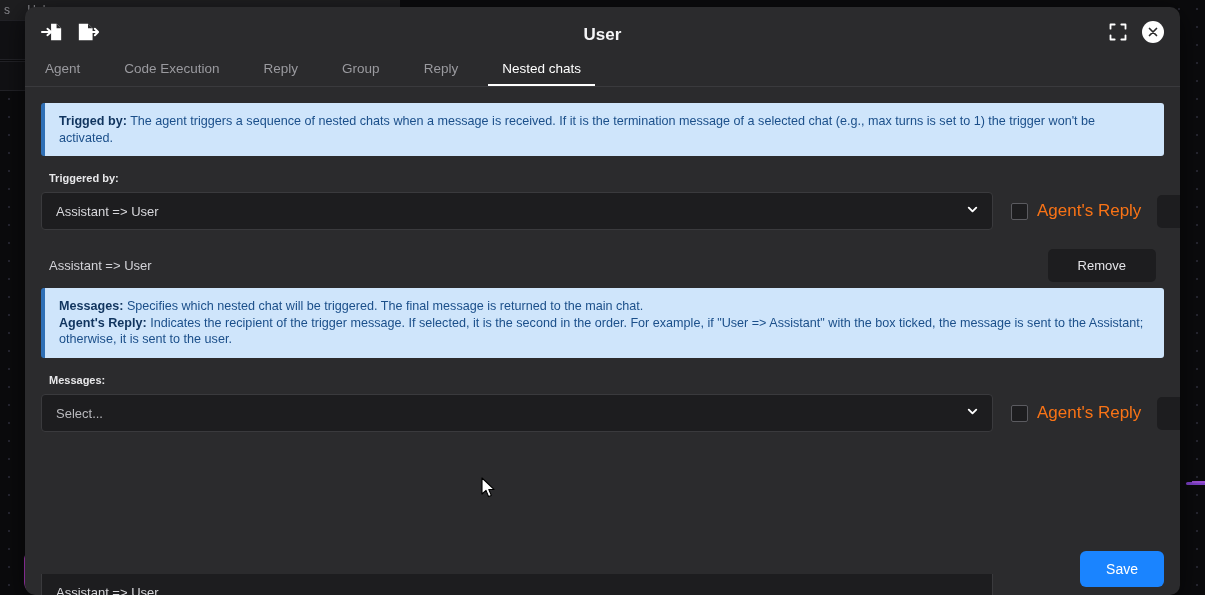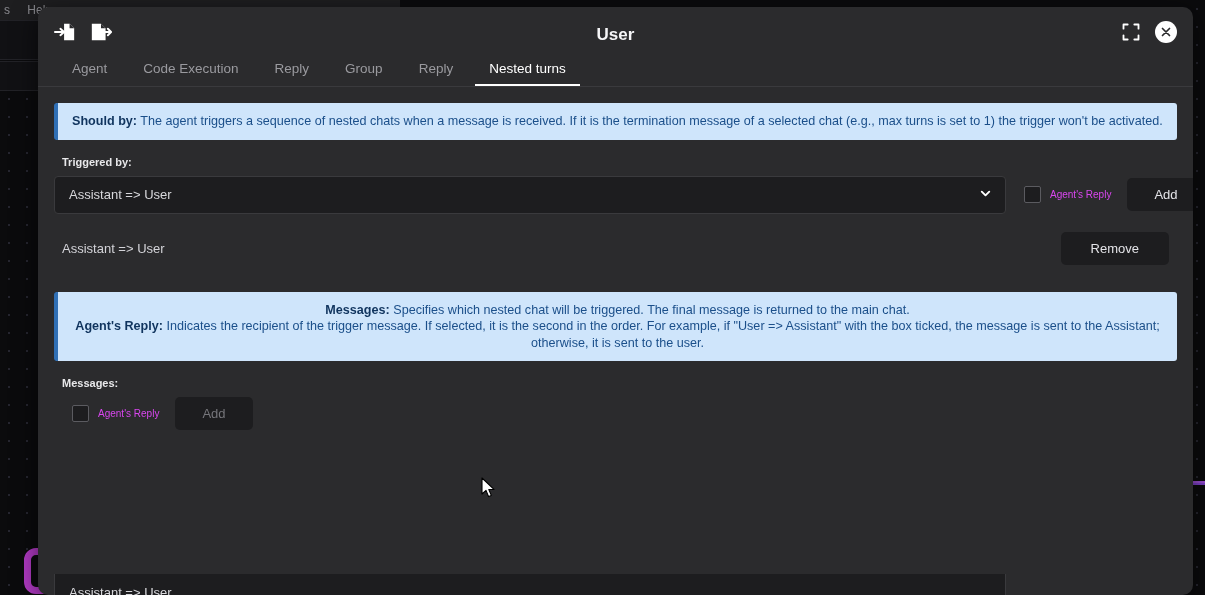--- a/index.html
+++ b/index.html
@@ -44,21 +44,21 @@
   }
   #bg-edge-purple2 {
     position: absolute; left: 1192px; top: 481px;
     width: 40px; height: 2px;
     background: #9b4fd4;
   }
 
   
   #modal {
     position: absolute;
-    left: 38px; top: 7px;
+    left: 25px; top: 7px;
     width: 1155px; height: 588px;
     background: #2b2b2d;
     border-radius: 10px;
     overflow: hidden;
     box-shadow: 0 6px 26px rgba(0,0,0,.6);
   }
 
   
   #modal-header {
     position: relative;
@@ -88,23 +88,23 @@
     width: 22px; height: 22px; border-radius: 50%;
     background: #ffffff;
     display: flex; align-items: center; justify-content: center;
     cursor: pointer;
   }
 
   
   #tabs {
     height: 35px;
     display: flex; align-items: flex-end;
-    padding: 0 20px;
+    padding: 0 6px;
     border-bottom: 1px solid #3a3a3d;
-    gap: 8px;
+    gap: 16px;
   }
   .tab {
     padding: 0 14px;
     height: 32px; line-height: 30px;
     font-size: 13.5px;
     color: #9a9a9f;
     cursor: pointer;
     border-bottom: 2px solid transparent;
     white-space: nowrap;
   }
@@ -163,21 +163,21 @@
     display: flex; align-items: center; gap: 9px;
     margin-left: 18px;
     cursor: pointer;
   }
   .checkbox {
     width: 17px; height: 17px;
     background: #1d1d1f;
     border: 1px solid #5b5b60;
     border-radius: 2px;
   }
-  .cb-label { color: #d946ef; font-size: 10px; white-space: nowrap; }
+  .cb-label { color: #f97316; font-size: 17px; white-space: nowrap; }
 
   .btn {
     border: none; border-radius: 5px;
     padding: 9px 27px;
     font-size: 13px;
     background: #1d1d1f;
     color: #e4e4e8;
     cursor: pointer;
     font-family: "Liberation Sans", sans-serif;
   }
@@ -289,28 +289,28 @@
       </div>
     </div>
   </div>
 
   <div id="tabs">
     <div class="tab">Agent</div>
     <div class="tab">Code Execution</div>
     <div class="tab">Reply</div>
     <div class="tab">Group</div>
     <div class="tab">Reply</div>
-    <div class="tab active">Nested turns</div>
+    <div class="tab active">Nested chats</div>
   </div>
 
   <div id="modal-body">
 
     <div class="info-box">
       <div>
-        <b>Should by:</b><span> The agent triggers a sequence of nested chats when a message is received. If it is the termination message of a selected chat (e.g., max turns is set to 1) the trigger won't be activated.</span>
+        <b>Trigged by:</b><span> The agent triggers a sequence of nested chats when a message is received. If it is the termination message of a selected chat (e.g., max turns is set to 1) the trigger won't be activated.</span>
       </div>
     </div>
 
     <div class="field-label">Triggered by:</div>
 
     <div class="row">
       <div class="select-box">
         <span>Assistant =&gt; User</span>
         <span class="chev">
           <svg width="15" height="15" viewBox="0 0 24 24" fill="none" stroke="#ffffff" stroke-width="3" stroke-linecap="round" stroke-linejoin="round">
@@ -323,44 +323,53 @@
         <span class="cb-label">Agent's Reply</span>
       </div>
       <button class="btn add">Add</button>
     </div>
 
     <div class="list-row">
       <span class="txt">Assistant =&gt; User</span>
       <button class="btn remove">Remove</button>
     </div>
 
-    <div class="info-box" style="margin-top:24px;text-align:center;">
+    <div class="info-box" style="margin-top:4px;">
       <div>
         <b>Messages:</b><span> Specifies which nested chat will be triggered. The final message is returned to the main chat.</span>
       </div>
       <div>
         <b>Agent's Reply:</b><span> Indicates the recipient of the trigger message. If selected, it is the second in the order. For example, if "User =&gt; Assistant" with the box ticked, the message is sent to the Assistant; otherwise, it is sent to the user.</span>
       </div>
     </div>
 
     <div class="field-label">Messages:</div>
 
     <div class="row">
+      <div class="select-box">
+        <span class="placeholder">Select...</span>
+        <span class="chev">
+          <svg width="15" height="15" viewBox="0 0 24 24" fill="none" stroke="#ffffff" stroke-width="3" stroke-linecap="round" stroke-linejoin="round">
+              <path d="M6 9l6 6 6-6"></path>
+            </svg>
+        </span>
+      </div>
       <div class="cb-wrap">
         <span class="checkbox"></span>
         <span class="cb-label">Agent's Reply</span>
       </div>
       <button class="btn add disabled">Add</button>
     </div>
 
     <div id="dropdown-menu">
       <div class="dd-option">Assistant =&gt; User</div>
 
     </div>
 
+    <button id="save-btn">Save</button>
   </div>
 </div>
 
 <div id="mouse-cursor">
   <svg width="15" height="22" viewBox="0 0 15 22">
     <path d="M1 1 L1 17 L5 13.4 L7.6 19.6 L10.3 18.4 L7.8 12.5 L13 12.4 Z" fill="#ffffff" stroke="#000000" stroke-width="1.1" stroke-linejoin="round"></path>
   </svg>
 </div>
 
 </body></html>

